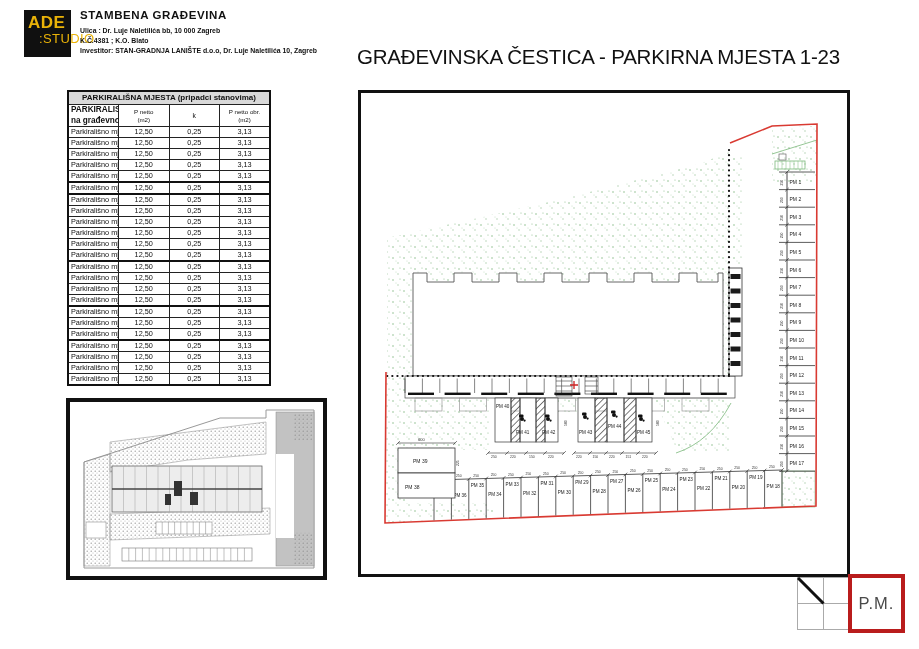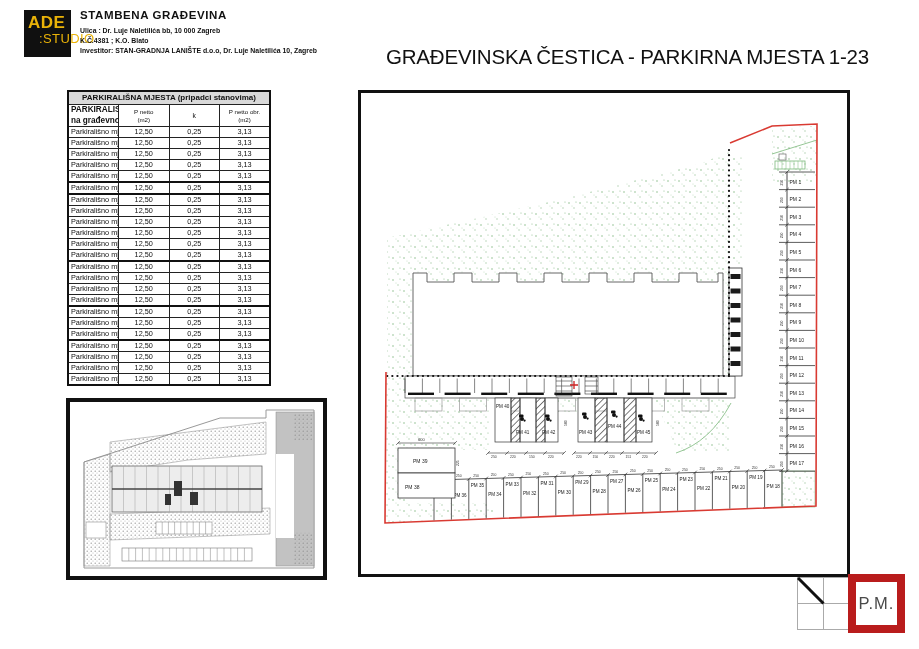--- a/index.html
+++ b/index.html
@@ -5,42 +5,42 @@
   html,body{margin:0;padding:0;background:#fff;}
   #sheet{position:relative;width:919px;height:649px;background:#fff;overflow:hidden;
          font-family:"Liberation Sans",sans-serif;color:#111;}
   
   .logo{position:absolute;left:24px;top:10px;width:47px;height:47px;background:#101010;color:#eab308;}
   .logo .l1{font-weight:bold;font-size:17px;line-height:16px;padding:5px 0 0 4px;letter-spacing:.5px;}
   .logo .l2{font-size:13px;padding-left:15px;letter-spacing:.4px;}
   .hdr{position:absolute;left:80px;top:9px;}
   .hdr .pt{font-size:11.5px;font-weight:bold;letter-spacing:.6px;margin:0 0 5px 0;}
   .hdr .ln{font-size:6.9px;font-weight:bold;line-height:10px;}
-  .dtitle{position:absolute;left:357px;top:45px;font-size:20.5px;letter-spacing:-.2px;white-space:nowrap;margin-left:29px;}
+  .dtitle{position:absolute;left:357px;top:45px;font-size:20.5px;letter-spacing:-.2px;white-space:nowrap;}
   
   .ptable{position:absolute;left:67px;top:90px;width:204px;border-collapse:collapse;
           border:2px solid #111;table-layout:fixed;}
   .ptable th,.ptable td{border:1px solid #222;padding:0;line-height:10px;height:10px;
           font-size:7.3px;overflow:hidden;white-space:nowrap;}
   .ptable .ttl{background:#d9d9d9;font-size:8px;font-weight:bold;text-align:center;height:12px;line-height:12px;}
   .ptable .h1{font-size:8.2px;font-weight:bold;text-align:left;padding-left:2px;line-height:10.5px;}
   .ptable .hs{font-size:6.2px;font-weight:normal;text-align:center;line-height:8px;}
   .ptable .hk{font-size:6.8px;font-weight:normal;text-align:center;}
   .ptable td.nm{text-align:left;padding-left:2px;}
   .ptable td.vl{text-align:center;}
   .ptable tr.thick td{border-top:2px solid #111;}
   .cw1{width:113px;}.cw2{width:50px;}.cw3{width:22px;}.cw4{width:61px;}
   
   .minibox{position:absolute;left:66px;top:398px;width:261px;height:182px;border:4px solid #111;
            box-sizing:border-box;background:#fff;}
   
   .planframe{position:absolute;left:358px;top:90px;width:492px;height:487px;}
   
   .cgrid{position:absolute;left:797px;top:577px;width:53px;height:53px;}
-  .pmbox{position:absolute;left:848px;top:574px;width:57px;height:59px;border:8px solid #b91c1c;
+  .pmbox{position:absolute;left:848px;top:574px;width:57px;height:59px;border:4px solid #b91c1c;
          box-sizing:border-box;display:flex;align-items:center;justify-content:center;
          font-size:16.5px;color:#4a4a4a;letter-spacing:1px;background:#fff;}
   svg text{font-family:"Liberation Sans",sans-serif;}
 </style>
 </head>
 <body>
 
 <div id="sheet">
 
   <div class="logo">

